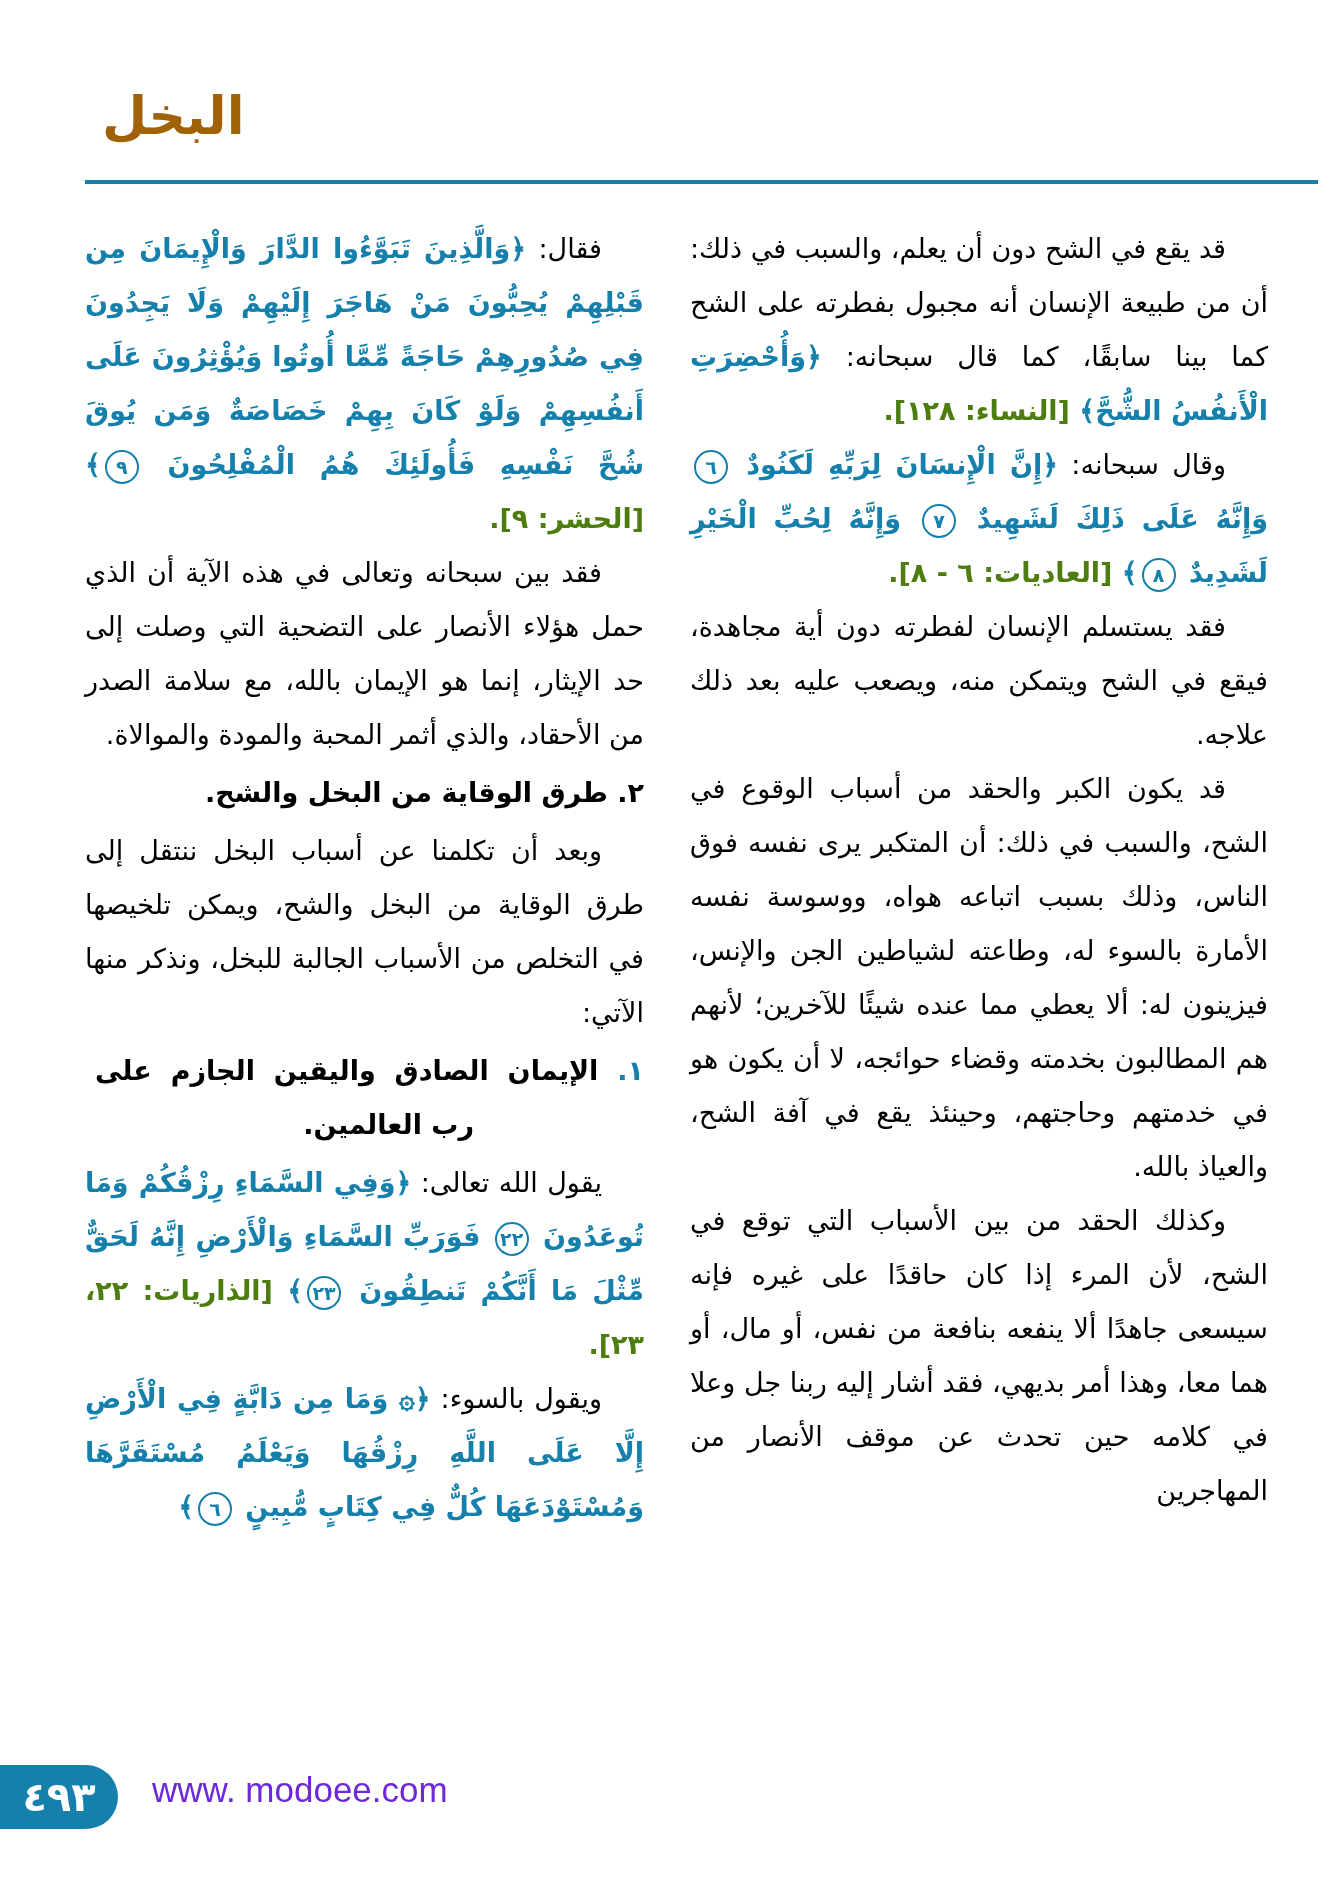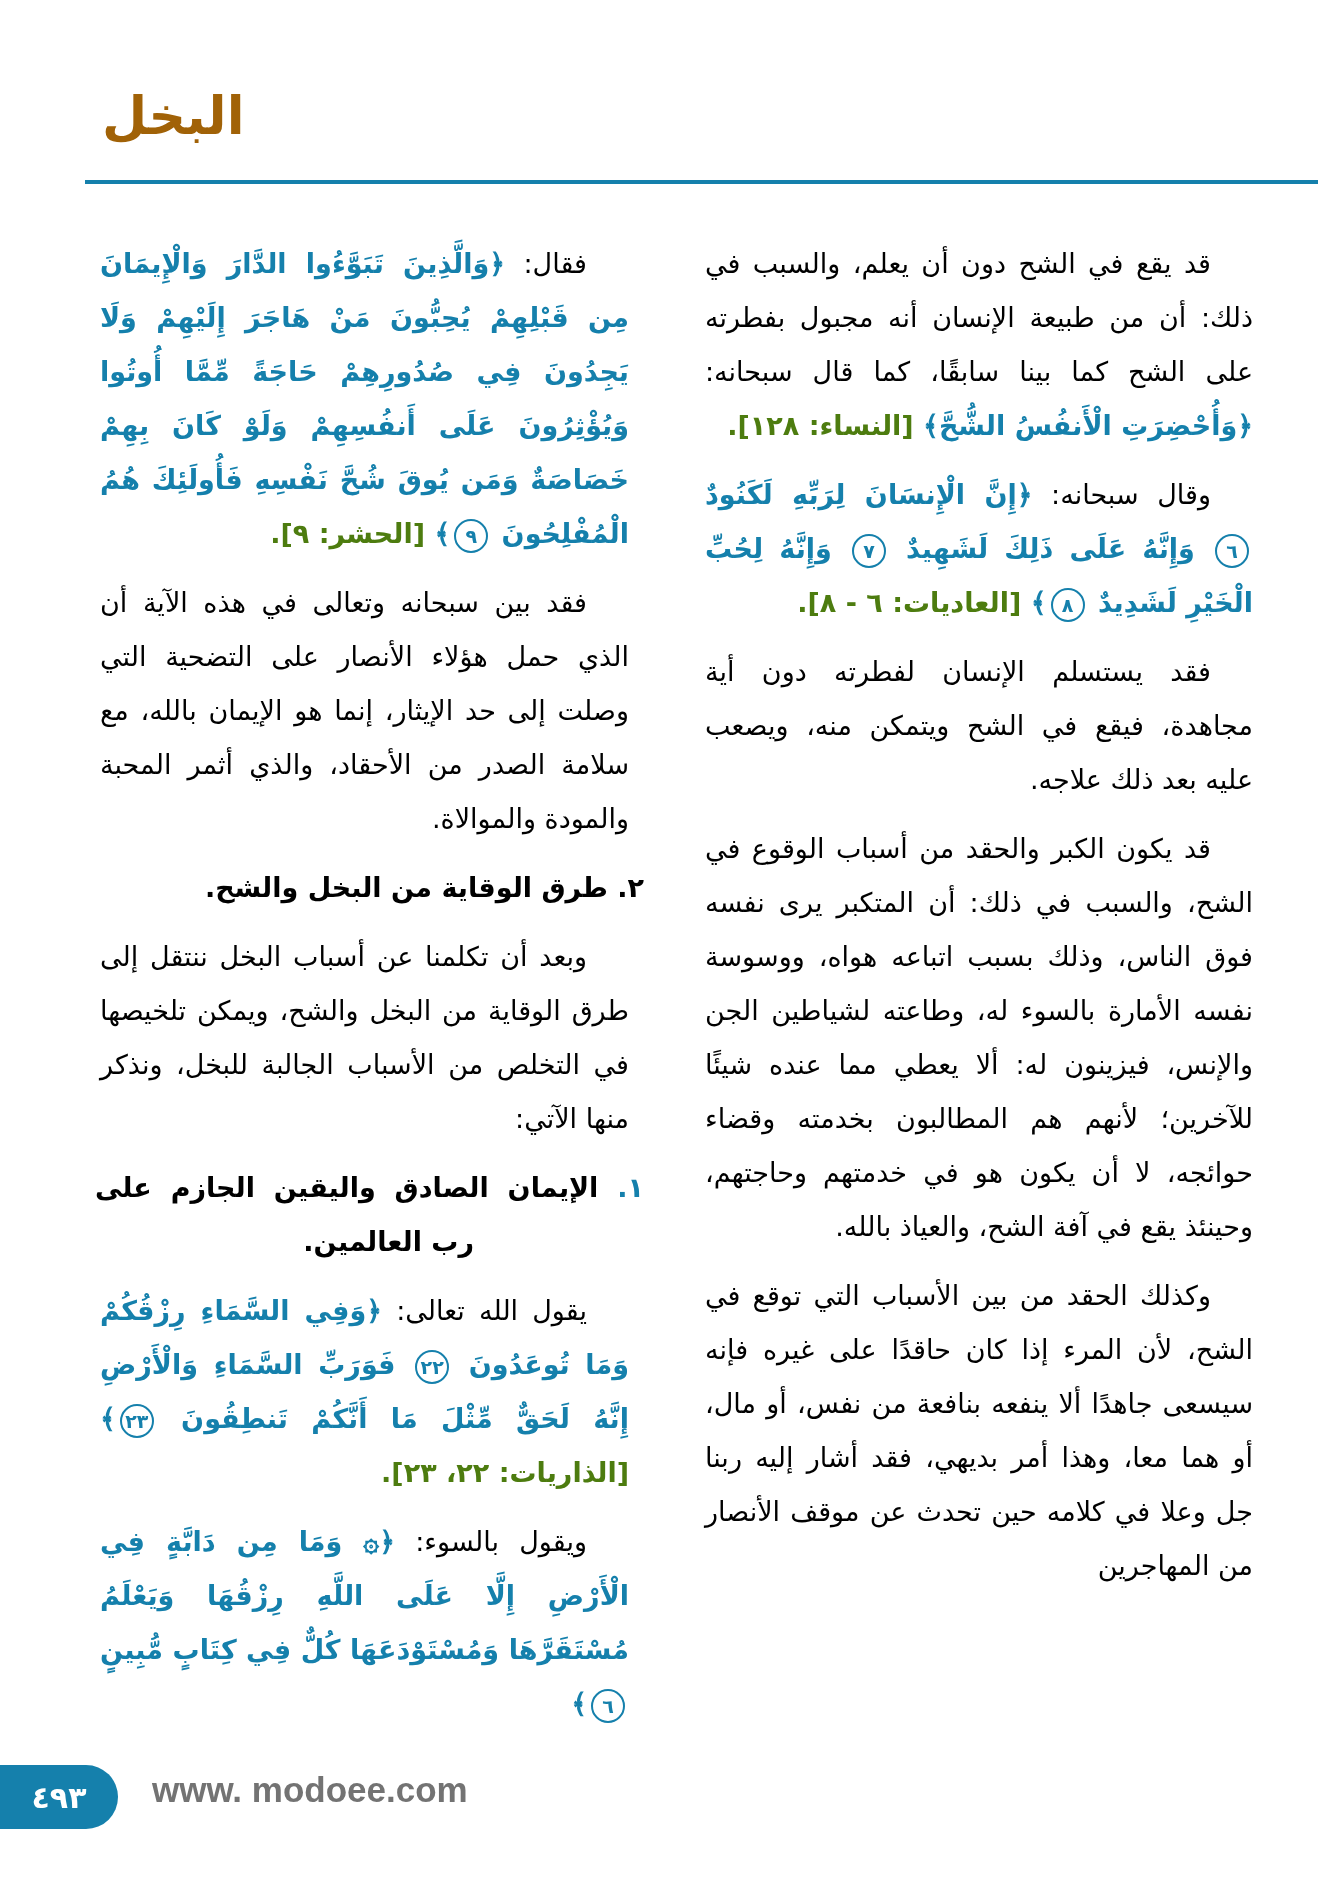--- a/index.html
+++ b/index.html
@@ -20,48 +20,47 @@
     background:#1580AC;
   }
   
   .columns{
     position:absolute;left:85px;top:222px;width:1183px;
     direction:rtl;display:flex;gap:46px;
   }
   .col{text-align:justify;color:#000;}
   .col-right{width:578px;}
   .col-left{width:559px;}
-  .block{font-size:27px;line-height:54px;margin:15px;}
+  .block{font-size:27px;line-height:54px;margin:0;}
   .block.paragraph{text-indent:42px;}
   .block.heading{font-weight:bold;margin:4px 0;text-indent:0;}
   .block.heading.hang{padding-right:170px;text-indent:-170px;margin-left:10px;}
   .seg-body{color:#000;}
   .seg-heading{color:#000000;font-weight:bold;}
   .seg-num{color:#1580AC;font-weight:bold;}
   .seg-quran{color:#1580AC;font-weight:bold;}
   .seg-ref{color:#4d7c0f;font-weight:bold;}
   .seg-circle{
     display:inline-block;width:34px;height:34px;line-height:31px;
     border:2px solid #1580AC;border-radius:50%;
     text-align:center;color:#1580AC;font-size:19px;font-weight:bold;
     vertical-align:middle;margin:0 4px;text-indent:0;
     box-sizing:border-box;background:#fff;
   }
   
   .footer-pill{
     position:absolute;left:0;top:1765px;width:118px;height:64px;
     background:#1580AC;border-radius:0 32px 32px 0;
     display:flex;align-items:center;justify-content:center;
-    color:#ffffff;font-size:30px;font-weight:bold;direction:rtl;
+    color:#ffffff;font-size:40px;font-weight:bold;direction:rtl;
   }
   .footer-site{
     position:absolute;left:152px;top:1770px;
-    color:#737373;font-size:35px;
+    color:#6d28d9;font-size:35px;
     font-family:"Liberation Sans",sans-serif;
-    font-weight:bold;
   }
 </style>
 </head>
 <body>
 
 <div class="page">
 
   <div class="header-title">البخل</div>
 
   <div class="header-rule"></div>

